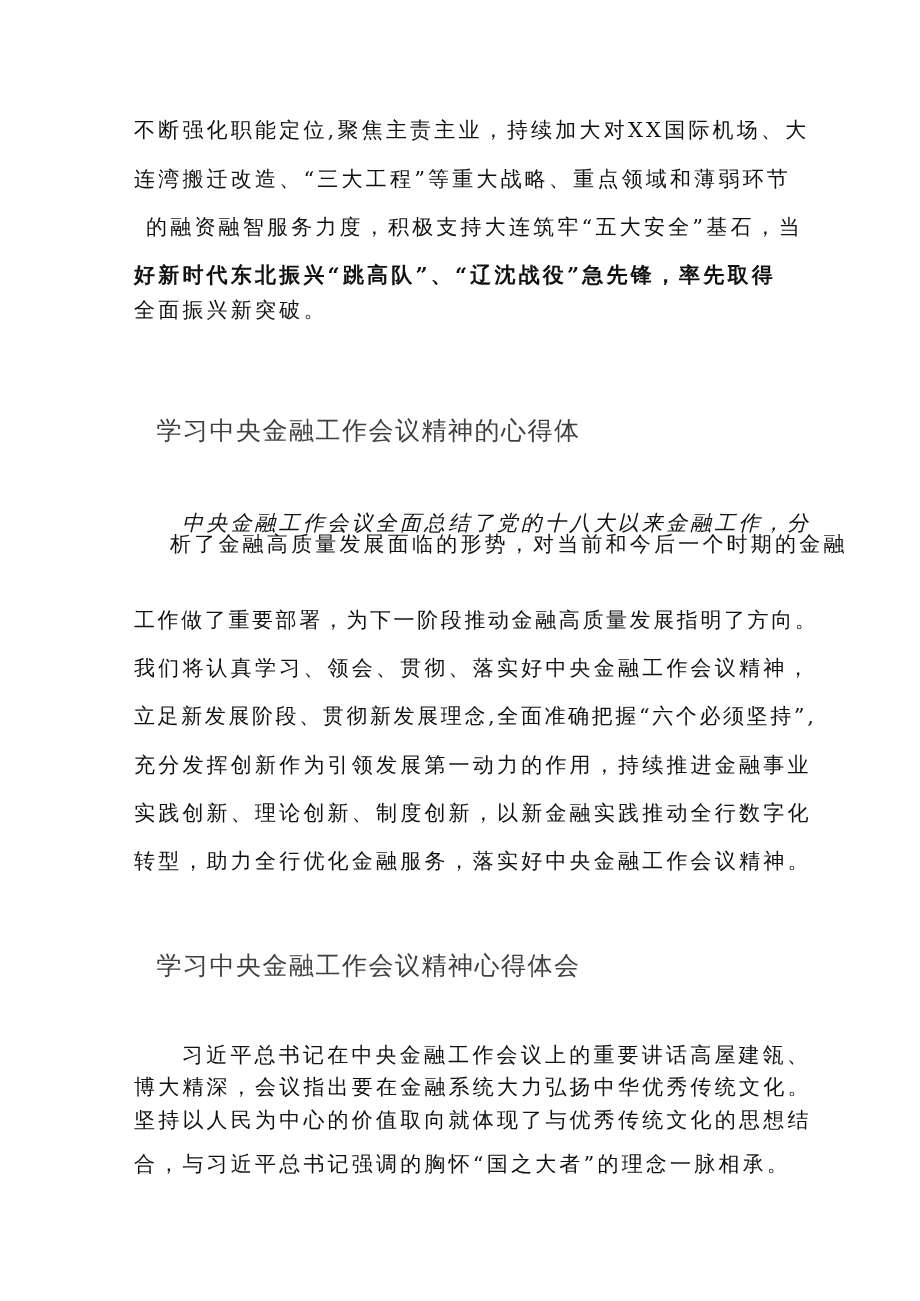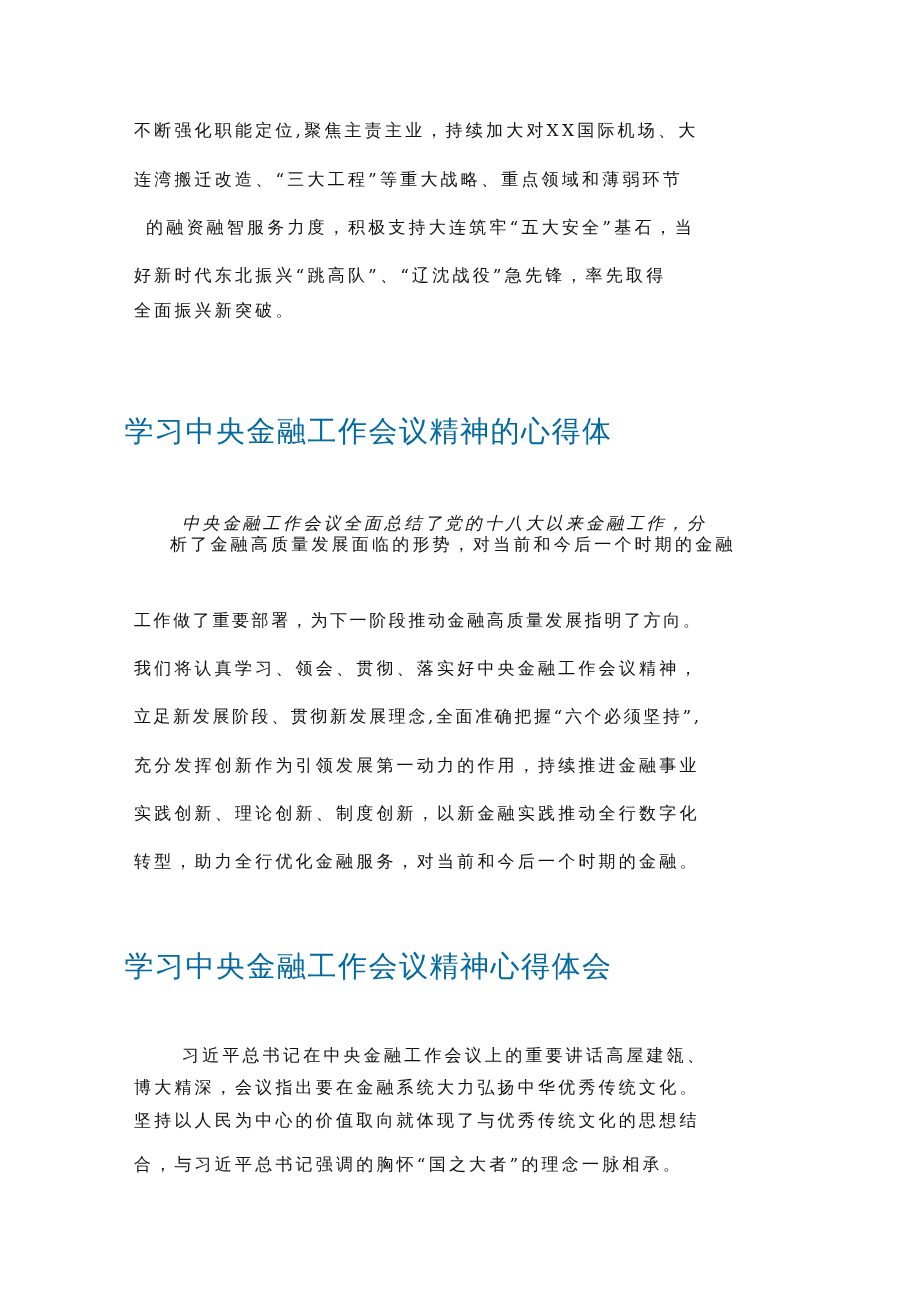--- a/index.html
+++ b/index.html
@@ -12,66 +12,66 @@
       height: 1301px;
       position: relative;
       overflow: hidden;
       color: #111111;
       font-family: "DejaVu Serif", "Liberation Serif", serif;
     }
     .line {
       position: absolute;
       left: 134px;
       white-space: nowrap;
-      font-size: 17px;
+      font-size: 21px;
       line-height: 28px;
       letter-spacing: 3.2px;
       font-family: "DejaVu Serif", "Liberation Serif", serif;
     }
     .heading {
       position: absolute;
       left: 0;
       width: 737px;
       text-align: center;
       font-family: "DejaVu Sans", "Liberation Sans", sans-serif;
-      font-size: 29px;
+      font-size: 25px;
       line-height: 40px;
       letter-spacing: 1.5px;
-      color: #0369a1;
+      color: #404040;
     }
     .dense {
       letter-spacing: 2.6px;
     }
     .indent {
       left: 182px;
     }
   </style>
 </head>
 <body>
 
 <div>
 
   <div>
     <div class="line" style="top:116px;">不断强化职能定位,聚焦主责主业，持续加大对XX国际机场、大</div>
     <div class="line" style="top:165px;">连湾搬迁改造、“三大工程”等重大战略、重点领域和薄弱环节</div>
     <div class="line" style="top:213px;margin-left:12px;">的融资融智服务力度，积极支持大连筑牢“五大安全”基石，当</div>
-    <div class="line" style="top:261px;">好新时代东北振兴“跳高队”、“辽沈战役”急先锋，率先取得</div>
+    <div class="line" style="top:261px;font-weight:bold;">好新时代东北振兴“跳高队”、“辽沈战役”急先锋，率先取得</div>
     <div class="line" style="top:296px;">全面振兴新突破。</div>
   </div>
 
   <div>
     <div class="heading" style="top:411px;">学习中央金融工作会议精神的心得体</div>
     <div class="line indent" style="top:509px;font-style:italic;">中央金融工作会议全面总结了党的十八大以来金融工作，分</div>
     <div class="line" style="top:530px;margin-left:36px;">析了金融高质量发展面临的形势，对当前和今后一个时期的金融</div>
     <div class="line dense" style="top:606px;">工作做了重要部署，为下一阶段推动金融高质量发展指明了方向。</div>
     <div class="line" style="top:654px;">我们将认真学习、领会、贯彻、落实好中央金融工作会议精神，</div>
     <div class="line dense" style="top:702px;">立足新发展阶段、贯彻新发展理念,全面准确把握“六个必须坚持”,</div>
     <div class="line" style="top:751px;">充分发挥创新作为引领发展第一动力的作用，持续推进金融事业</div>
     <div class="line" style="top:799px;">实践创新、理论创新、制度创新，以新金融实践推动全行数字化</div>
-    <div class="line" style="top:847px;">转型，助力全行优化金融服务，对当前和今后一个时期的金融。</div>
+    <div class="line" style="top:847px;">转型，助力全行优化金融服务，落实好中央金融工作会议精神。</div>
   </div>
 
   <div>
     <div class="heading" style="top:946px;">学习中央金融工作会议精神心得体会</div>
     <div class="line indent" style="top:1041px;">习近平总书记在中央金融工作会议上的重要讲话高屋建瓴、</div>
     <div class="line" style="top:1073px;">博大精深，会议指出要在金融系统大力弘扬中华优秀传统文化。</div>
     <div class="line" style="top:1106px;">坚持以人民为中心的价值取向就体现了与优秀传统文化的思想结</div>
     <div class="line" style="top:1138px;margin-top:12px;">合，与习近平总书记强调的胸怀“国之大者”的理念一脉相承。</div>
   </div>
 

